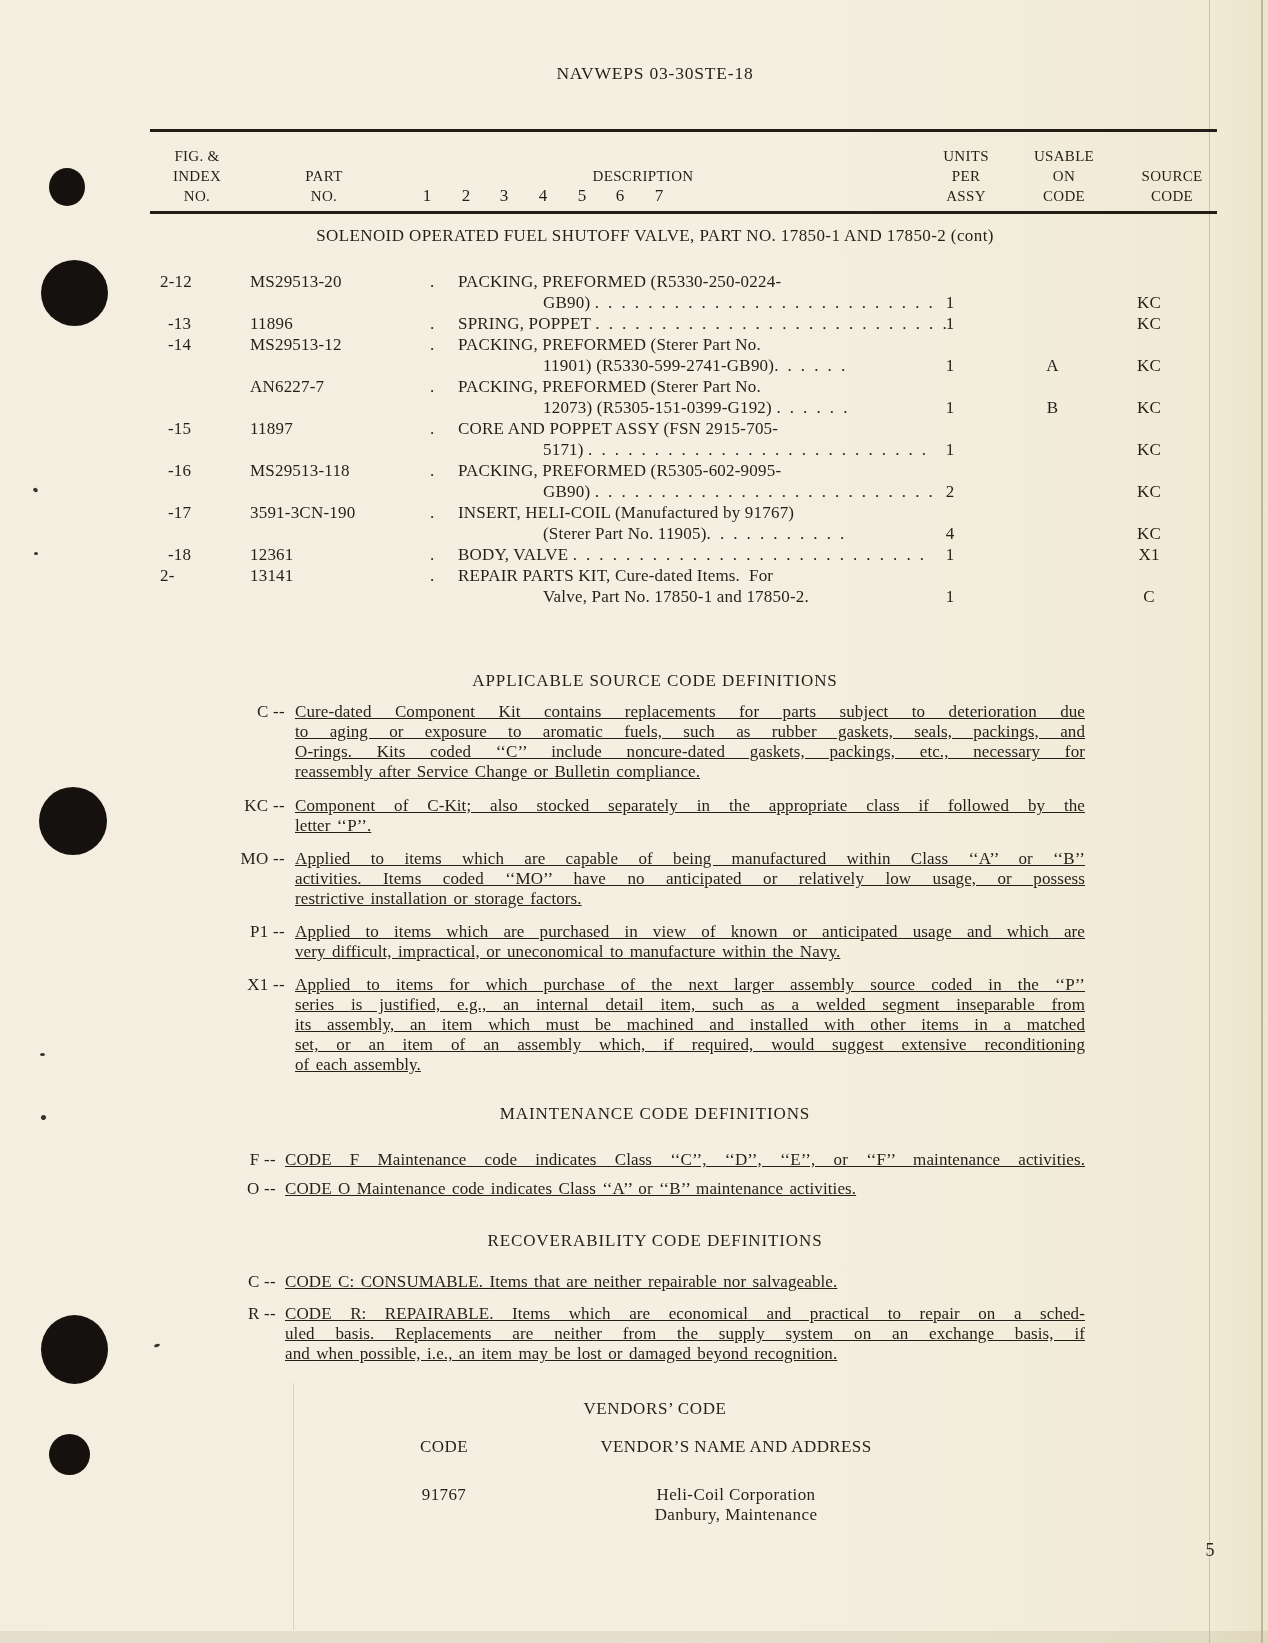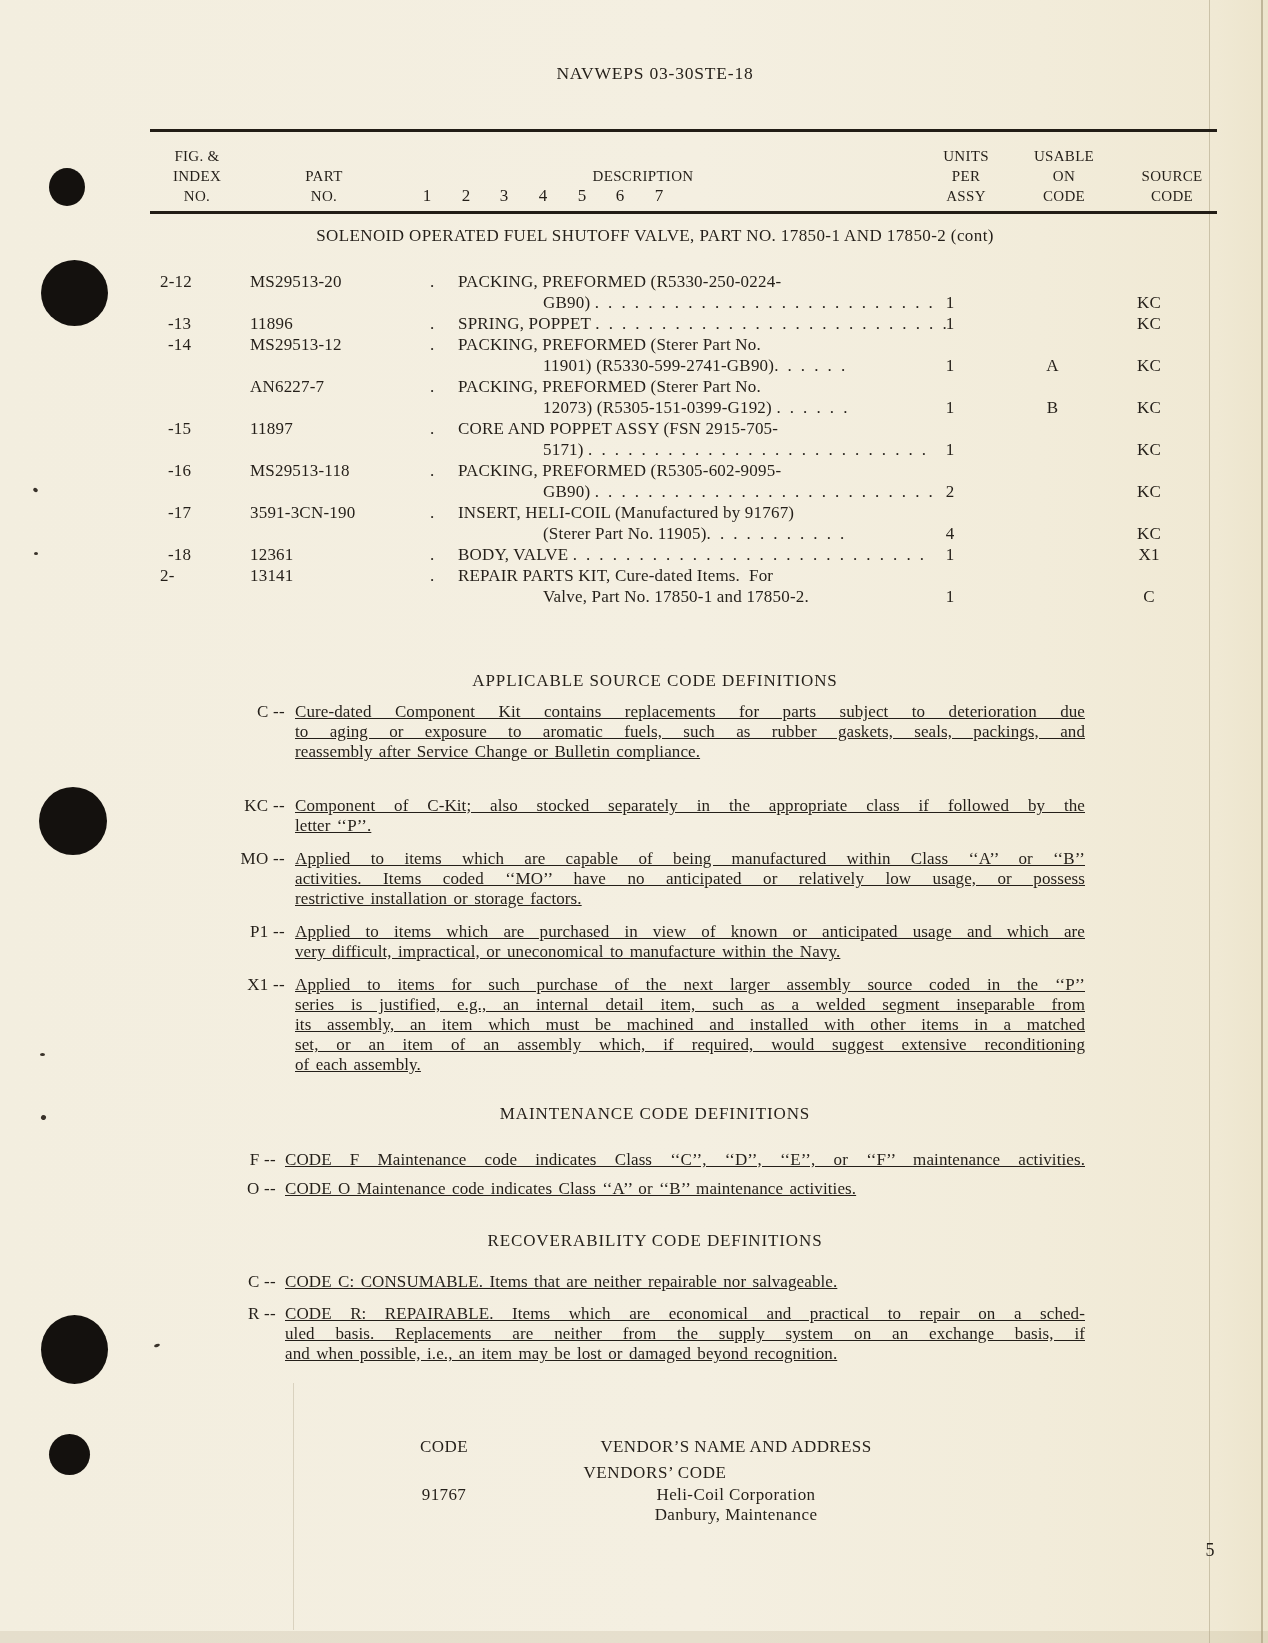--- a/index.html
+++ b/index.html
@@ -197,20 +197,21 @@
     <span class="c-source">C</span>
   </div>
 
   <div class="abs sechead" style="top:671px;">APPLICABLE SOURCE CODE DEFINITIONS</div>
 
   <div class="def" style="top:702px;">
     <div class="code">C --</div>
     <div class="dtext">
       <div class="jl">Cure-dated Component Kit contains replacements for parts subject to deterioration due</div>
       <div class="jl">to aging or exposure to aromatic fuels, such as rubber gaskets, seals, packings, and</div>
+      <div class="jl">O-rings.  Kits coded ‘‘C’’ include noncure-dated gaskets, packings, etc., necessary for</div>
       <div class="ll">reassembly after Service Change or Bulletin compliance.</div>
     </div>
   </div>
   <div class="def" style="top:849px;">
     <div class="code">MO --</div>
     <div class="dtext">
       <div class="jl">Applied to items which are capable of being manufactured within Class ‘‘A’’ or ‘‘B’’</div>
       <div class="jl">activities.  Items coded ‘‘MO’’ have no anticipated or relatively low usage, or possess</div>
       <div class="ll">restrictive installation or storage factors.</div>
     </div>
@@ -225,21 +226,21 @@
   <div class="def" style="top:922px;">
     <div class="code">P1 --</div>
     <div class="dtext">
       <div class="jl">Applied to items which are purchased in view of known or anticipated usage and which are</div>
       <div class="ll">very difficult, impractical, or uneconomical to manufacture within the Navy.</div>
     </div>
   </div>
   <div class="def" style="top:975px;">
     <div class="code">X1 --</div>
     <div class="dtext">
-      <div class="jl">Applied to items for such purchase of the next larger assembly source coded in the ‘‘P’’</div>
+      <div class="jl">Applied to items for which purchase of the next larger assembly source coded in the ‘‘P’’</div>
       <div class="jl">series is justified, e.g., an internal detail item, such as a welded segment inseparable from</div>
       <div class="jl">its assembly, an item which must be machined and installed with other items in a matched</div>
       <div class="jl">set, or an item of an assembly which, if required, would suggest extensive reconditioning</div>
       <div class="ll">of each assembly.</div>
     </div>
   </div>
 
   <div class="abs sechead" style="top:1104px;">MAINTENANCE CODE DEFINITIONS</div>
 
   <div class="def wide" style="top:1150px;">
@@ -265,21 +266,21 @@
   </div>
   <div class="def wide" style="top:1304px;">
     <div class="code">R --</div>
     <div class="dtext">
       <div class="jl">CODE R: REPAIRABLE. Items which are economical and practical to repair on a sched-</div>
       <div class="jl">uled basis. Replacements are neither from the supply system on an exchange basis, if</div>
       <div class="ll">and when possible, i.e., an item may be lost or damaged beyond recognition.</div>
     </div>
   </div>
 
-  <div class="abs sechead" style="top:1463px;letter-spacing:.6px;">VENDORS’ CODE</div>
+  <div class="abs sechead" style="top:1399px;letter-spacing:.6px;">VENDORS’ CODE</div>
   <div class="vcol1" style="top:1437px;">CODE</div>
   <div class="vcol2" style="top:1437px;">VENDOR’S NAME AND ADDRESS</div>
   <div class="vcol1" style="top:1485px;">91767</div>
   <div class="vcol2" style="top:1485px;">Heli-Coil Corporation</div>
   <div class="vcol2" style="top:1505px;">Danbury, Maintenance</div>
 
   <div class="abs pageno">5</div>
 
 </div>
 

